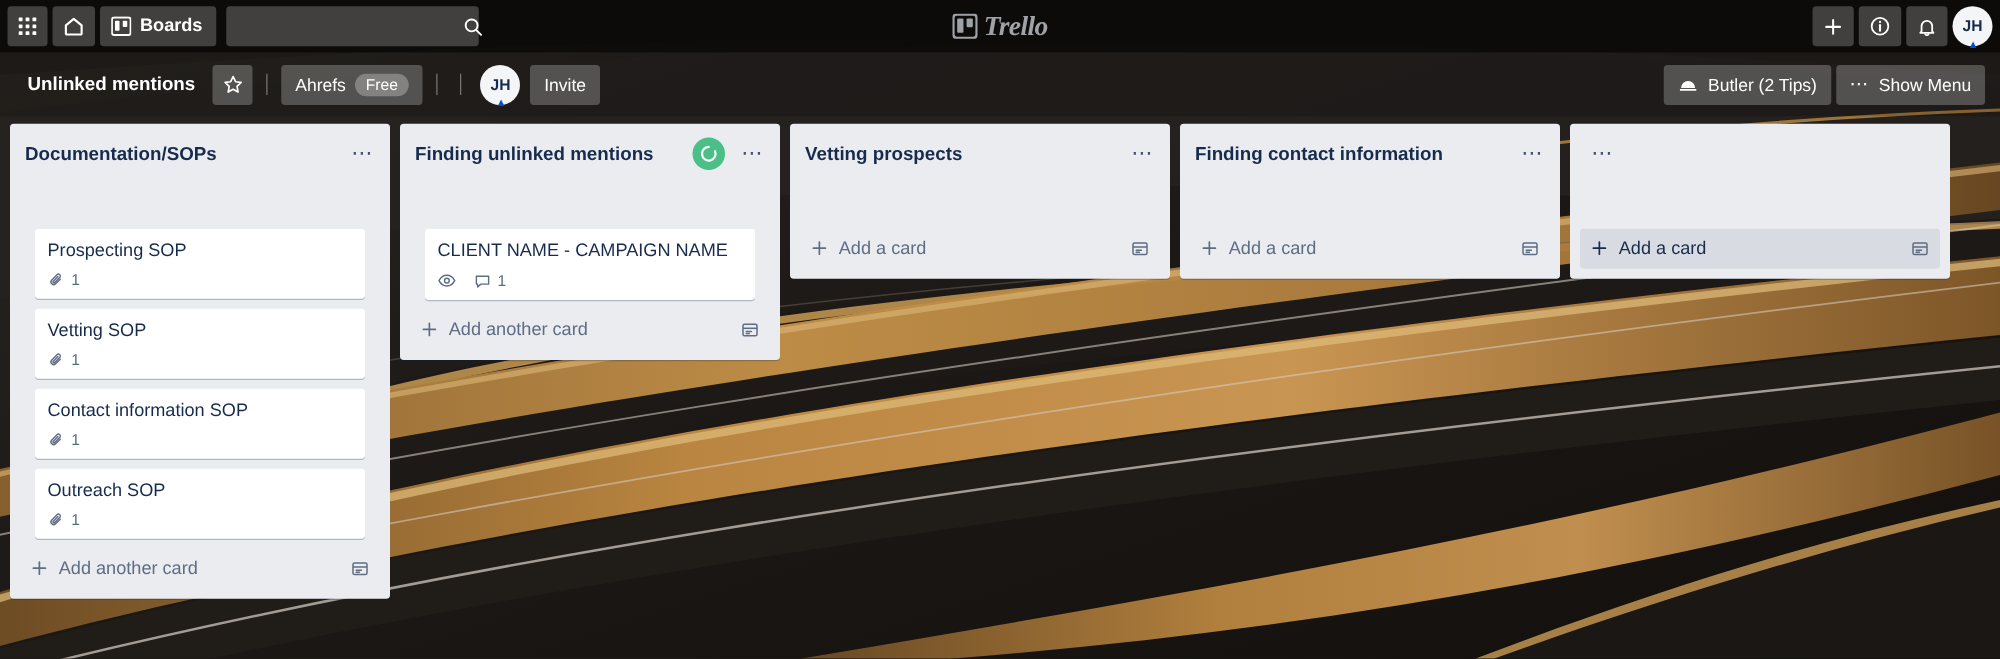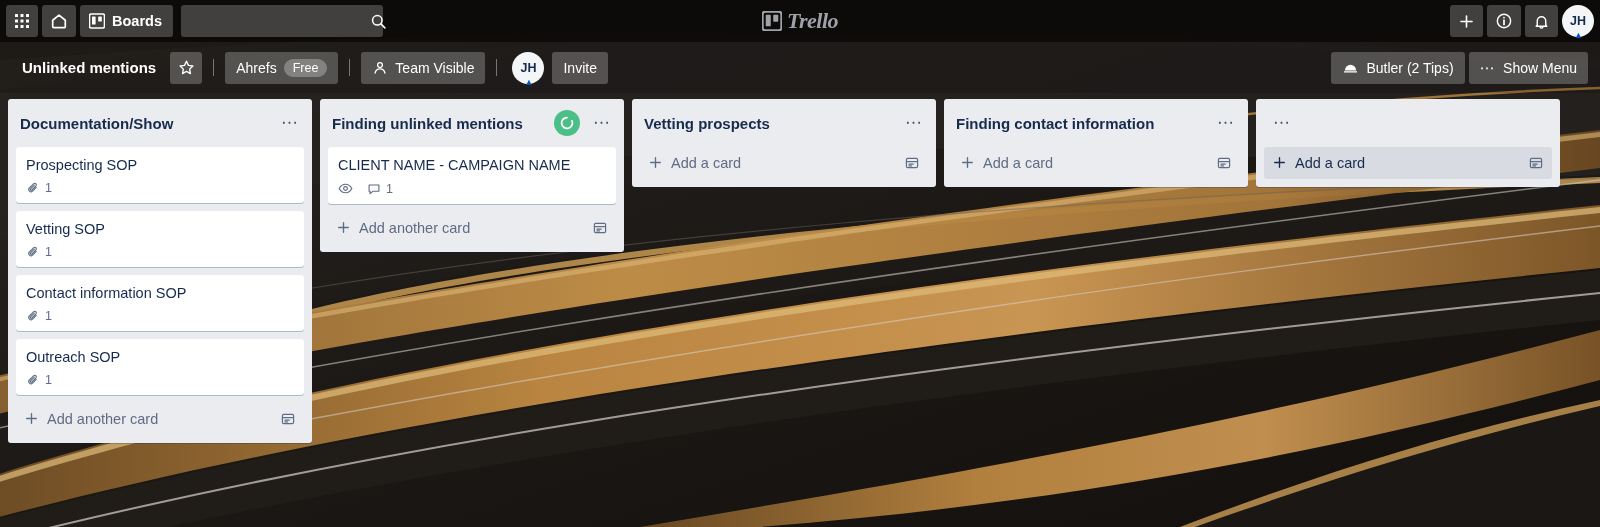--- a/index.html
+++ b/index.html
@@ -159,21 +159,21 @@
     background: #4bbf87;
     display: flex; align-items: center; justify-content: center;
     flex: 0 0 26px;
   }
   .list-menu {
     width: 28px; height: 28px; border-radius: 3px;
     display: flex; align-items: center; justify-content: center;
     color: #42526e; cursor: pointer; flex: 0 0 28px;
     font-size: 17px; line-height: 6px; letter-spacing: 1px;
   }
-  .cards { padding: 0 8px; overflow: hidden; }
+  .cards { padding: 0 20px; overflow: hidden; margin-top: 36px; }
   .card {
     background: #fff;
     border-radius: 3px;
     box-shadow: 0 1px 0 rgba(9,30,66,0.25);
     padding: 8px 8px 6px 10px;
     margin-bottom: 8px;
     cursor: pointer;
   }
   .card-title {
     font-size: 14.5px; color: #172b4d; line-height: 20px;
@@ -353,29 +353,20 @@
 
   <div class="bh-sep"></div>
 
   <div class="bh-btn">
     <span>Ahrefs</span>
     <span class="free-pill">Free</span>
   </div>
 
   <div class="bh-sep"></div>
 
-  <div class="bh-btn">
-    <span>
-      <svg width="16" height="16" viewBox="0 0 20 20" fill="none" stroke="currentColor" stroke-width="1.6">
-        <circle cx="10" cy="6.4" r="3"></circle>
-        <path d="M3.8 16.4 c0.6 -3.6 3.1 -5.4 6.2 -5.4 s5.6 1.8 6.2 5.4" stroke-linecap="round"></path>
-      </svg>
-    </span>
-    <span>Team Visible</span>
-  </div>
 
   <div class="bh-sep"></div>
 
   <div class="bh-avatar">
     <span>JH</span>
     <span class="prem">▲</span>
   </div>
 
   <div class="bh-btn">
     <span>Invite</span>
@@ -395,21 +386,21 @@
 
   <div class="bh-btn">
     <span style="letter-spacing:1.5px;font-size:15px;line-height:10px;">⋯</span>
     <span>Show Menu</span>
   </div>
 </div>
 
 <div class="board-canvas" id="board-canvas">
     <div class="list">
       <div class="list-header">
-        <div class="list-title">Documentation/Show</div>
+        <div class="list-title">Documentation/SOPs</div>
         <div class="list-menu">⋯</div>
       </div>
       <div class="cards">
         <div class="card">
           <div class="card-title">Prospecting SOP</div>
           <div class="card-badges">
             <span class="badge">
               <span class="">
                 <svg width="14" height="14" viewBox="0 0 20 20" fill="none" stroke="currentColor" stroke-width="1.6" stroke-linecap="round">
                   <path d="M14.6 9.1 l-5.3 5.3 a3.1 3.1 0 0 1 -4.4 -4.4 l6.2 -6.2 a2.2 2.2 0 0 1 3.1 3.1 l-6 6 a1.1 1.1 0 0 1 -1.6 -1.6 l5.3 -5.3"></path>

